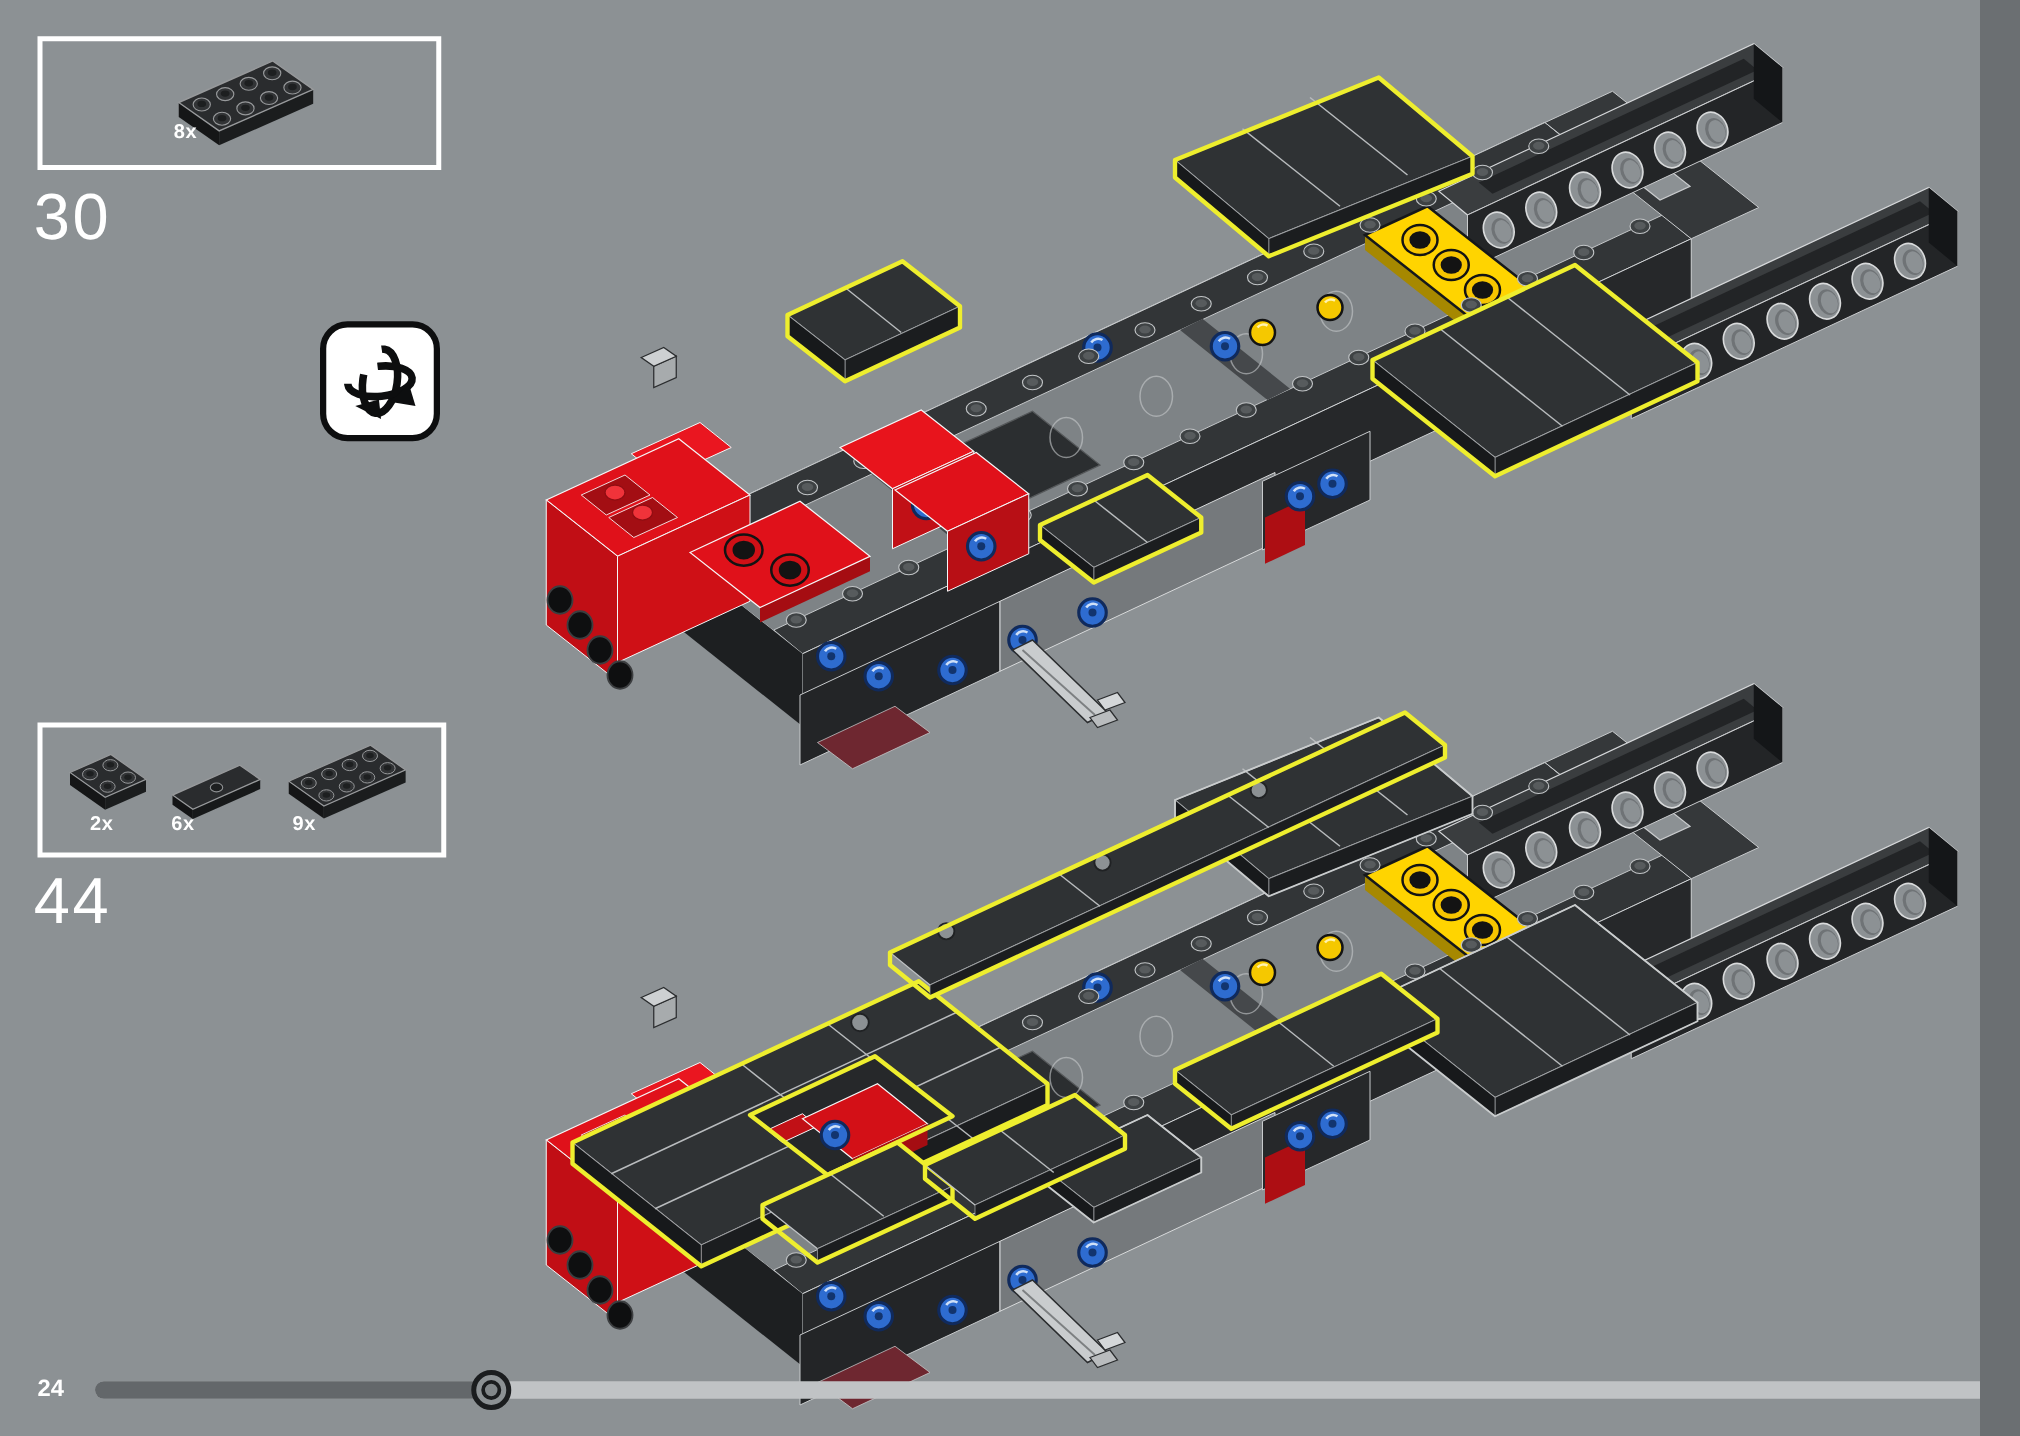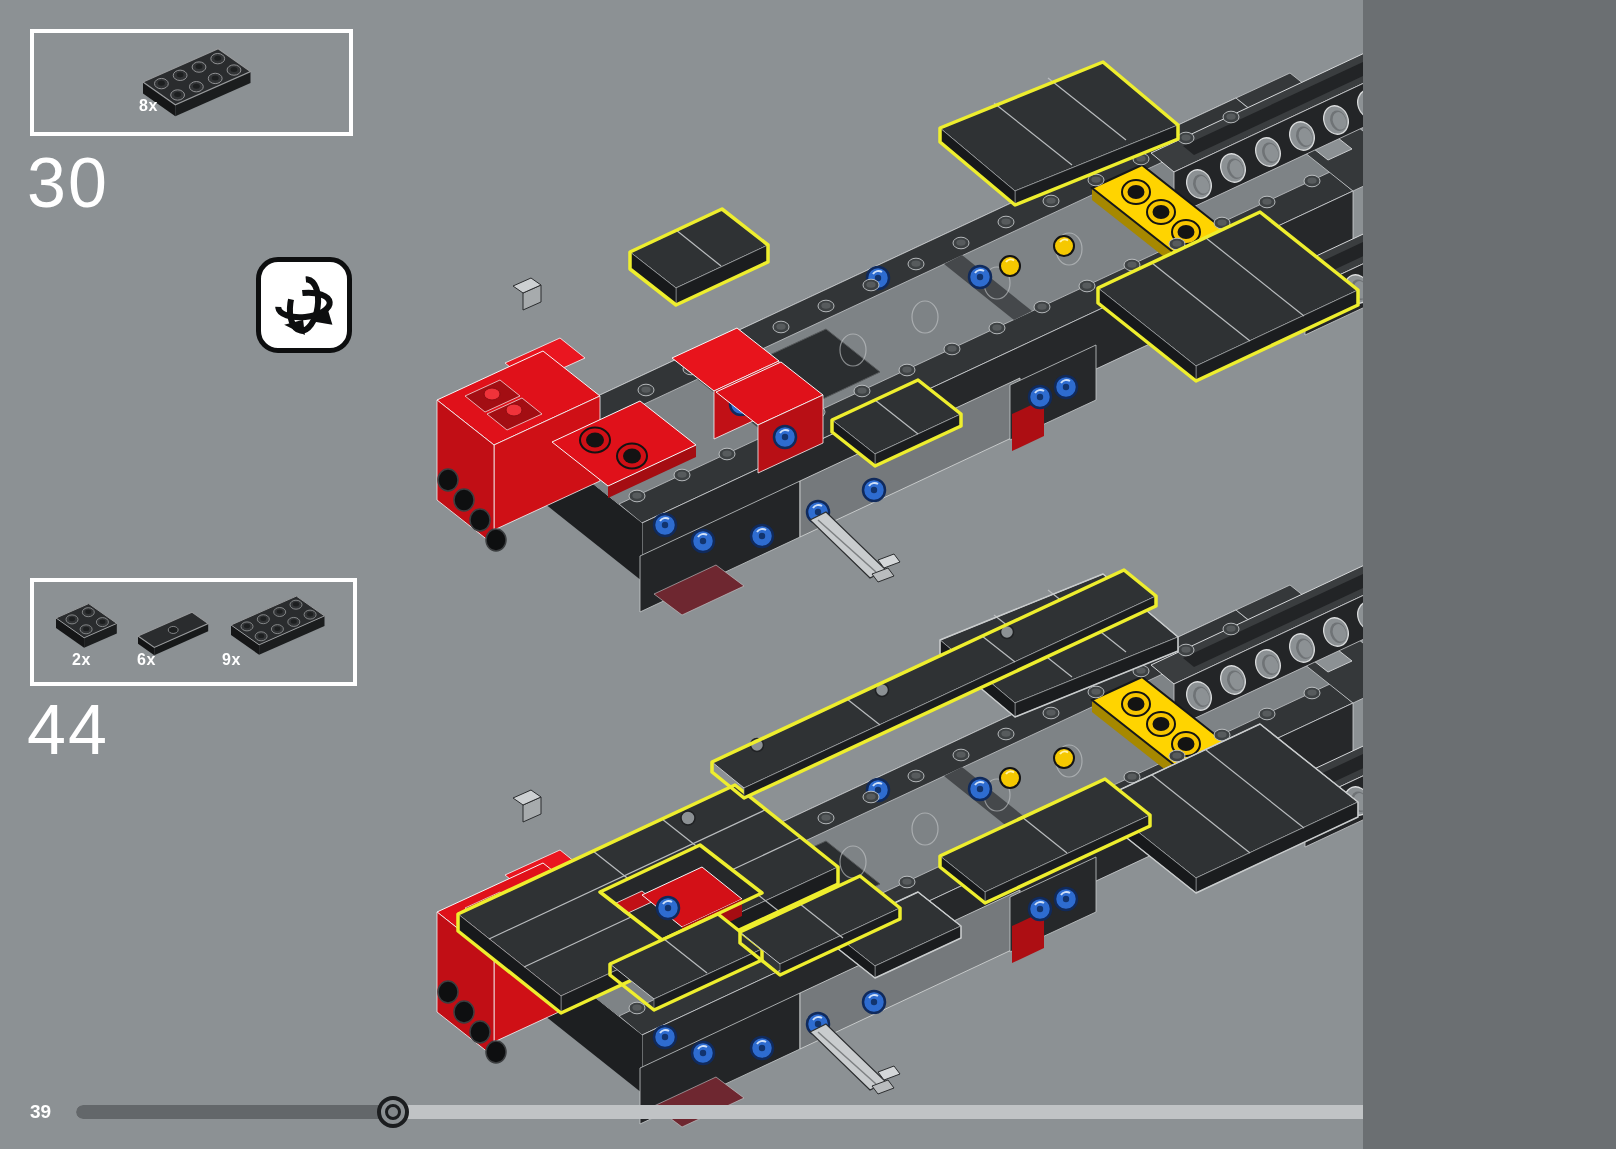--- a/index.html
+++ b/index.html
@@ -1,42 +1,41 @@
 <!DOCTYPE html>
 <html><head>
 <meta charset="utf-8">
 <style>
   html,body{margin:0;padding:0;background:#6b6f72;}
   .page{
-    position:relative;width:1328px;height:1149px;overflow:hidden;
+    position:relative;width:1584px;height:1149px;overflow:hidden;
     background:#8c9194;
     font-family:"Liberation Sans",sans-serif;
-    padding-left:35px;
   }
   .illustration{position:absolute;left:0;top:0;z-index:1;}
   .parts-box{
     position:absolute;border:4px solid #ffffff;box-sizing:border-box;z-index:3;
     background:transparent;
   }
   #box-step-30{left:30px;top:29px;width:323px;height:107px;}
   #box-step-31{left:30px;top:578px;width:327px;height:108px;}
   .box-svg{position:absolute;z-index:4;}
   #parts30-svg{left:34px;top:33px;}
   #parts31-svg{left:34px;top:582px;}
   .qty{
     position:absolute;z-index:5;color:#ffffff;
     font-size:16px;font-weight:600;letter-spacing:0.5px;
   }
   #qty-30-0{left:139px;top:97px;}
   #qty-31-0{left:72px;top:651px;}
   #qty-31-1{left:137px;top:651px;text-align:right;}
-  #qty-31-2{left:222px;top:651px;}
+  #qty-31-2{left:234px;top:651px;}
   .step-number{
     position:absolute;z-index:3;color:#ffffff;
-    font-size:70px;font-weight:300;letter-spacing:2px;line-height:1;
+    font-size:52px;font-weight:300;letter-spacing:2px;line-height:1;
   }
   #step-30-number{left:27px;top:148px;}
   #step-31-number{left:27px;top:695px;}
   .rotate-box{
     position:absolute;left:256px;top:257px;width:96px;height:96px;z-index:3;
     background:#ffffff;border:5px solid #0d0e0f;border-radius:22px;
     box-sizing:border-box;display:flex;align-items:center;justify-content:center;
   }
   .pager{position:absolute;left:0;top:1090px;width:1616px;height:45px;z-index:6;}
   .page-num{
@@ -454,21 +453,21 @@
     <use href="#t13" transform="translate(104,54) scale(1.1)"></use>
     <use href="#p24" transform="translate(197,43)"></use>
   </svg>
   <span class="qty" id="qty-31-0">2x</span>
   <span class="qty" id="qty-31-1">6x</span>
   <span class="qty" id="qty-31-2">9x</span>
 
   <div class="step-number" id="step-31-number">44</div>
 
   <div class="pager">
-    <span class="page-num">39</span>
+    <span class="page-num">24</span>
     <div class="track">
       <div class="track-fill"></div>
       <div class="handle">
         <div class="handle-inner"></div>
       </div>
     </div>
   </div>
 
 </div>
 

